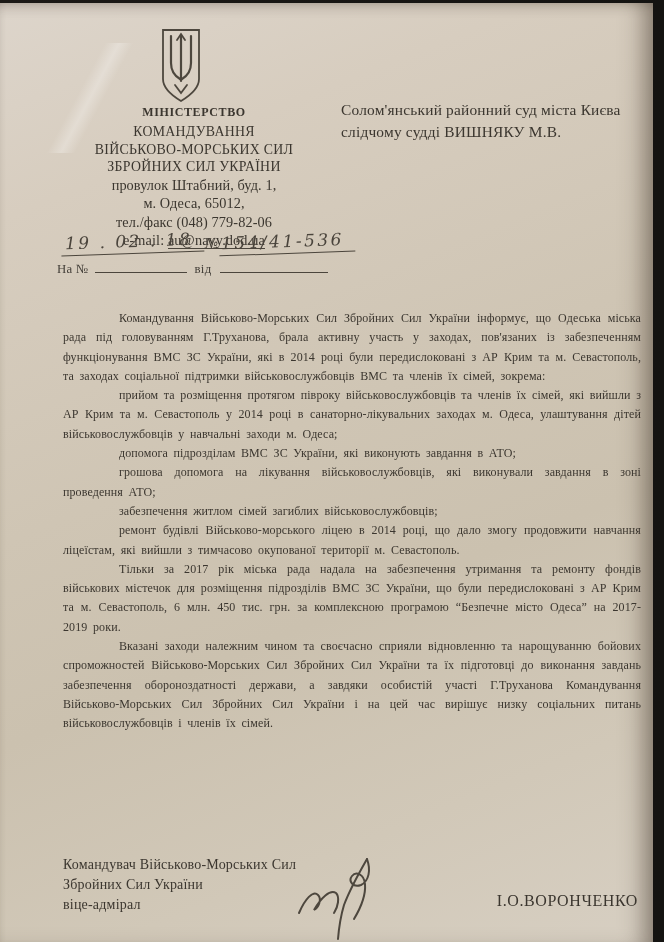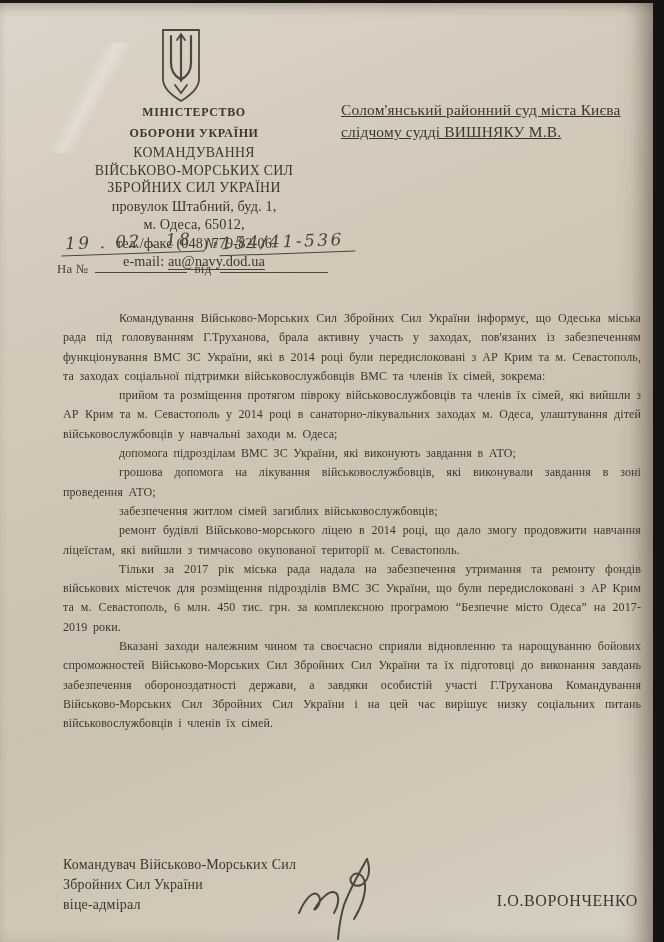--- a/index.html
+++ b/index.html
@@ -41,21 +41,21 @@
   }
   .hw-date{position:absolute;left:6px;top:0;width:135px;border-bottom:1.3px solid #4b453c;padding:0 4px 2px 4px;}
   .hw-numsign{position:absolute;left:150px;top:4px;font-size:14px;transform:rotate(-1deg);}
   .hw-num{position:absolute;left:164px;top:0;width:132px;border-bottom:1.3px solid #4b453c;padding:0 2px 2px 2px;}
 
   .reply-row{position:absolute;left:57px;top:258px;width:300px;font-size:12.8px;color:#45403a;letter-spacing:.3px;}
   .blank{display:inline-block;border-bottom:1.2px solid #4b453c;height:11px;vertical-align:baseline;}
   .b1{width:92px;margin:0 8px 0 6px;}
   .b2{width:108px;margin-left:8px;}
 
-  .addressee{position:absolute;left:341px;top:96px;width:306px;font-size:15.4px;line-height:22px;letter-spacing:.2px;text-decoration:underline;}
+  .addressee{position:absolute;left:341px;top:96px;width:306px;font-size:15.4px;line-height:22px;letter-spacing:.2px;}
 
   .body-text{
     position:absolute;left:63px;top:306px;width:578px;
     font-size:12px;line-height:19.3px;text-align:justify;
     letter-spacing:.1px;word-spacing:2.5px;
   }
   .body-text p{margin:0;text-indent:56px;}
 
   .sig-block{position:absolute;left:63px;top:852px;font-size:14px;line-height:20px;letter-spacing:.2px;}
   .sig-name{position:absolute;left:420px;top:889px;width:218px;text-align:right;font-size:16px;letter-spacing:.6px;}
@@ -76,21 +76,20 @@
         <path class="ink-stroke" stroke-width="2.2" d="M22,8 V54"></path>
         <path class="ink-stroke" stroke-width="1.8" d="M18,13 L22,7 L26,13"></path>
         <path class="ink-stroke" stroke-width="2.2" d="M12,9 V36 C12,45 16,49 21,52"></path>
         <path class="ink-stroke" stroke-width="2.2" d="M32,9 V36 C32,45 28,49 23,52"></path>
         <path class="ink-stroke" stroke-width="1.8" d="M16,58 L22,66 L28,58"></path>
       </svg>
     </div>
 
     <div class="org">
       <div class="org-big">МІНІСТЕРСТВО</div>
-      <div class="org-big">ОБОРОНИ УКРАЇНИ</div>
       <div class="org-sm">КОМАНДУВАННЯ</div>
       <div class="org-sm">ВІЙСЬКОВО-МОРСЬКИХ СИЛ</div>
       <div class="org-sm">ЗБРОЙНИХ СИЛ УКРАЇНИ</div>
       <div class="org-addr">провулок Штабний, буд. 1,</div>
       <div class="org-addr">м. Одеса, 65012,</div>
       <div class="org-addr">тел./факс (048) 779-82-06</div>
       <div class="org-addr"><span>e-mail: </span><span class="email-underline">au@navy.dod.ua</span></div>
     </div>
 
     <div class="ref-row">

